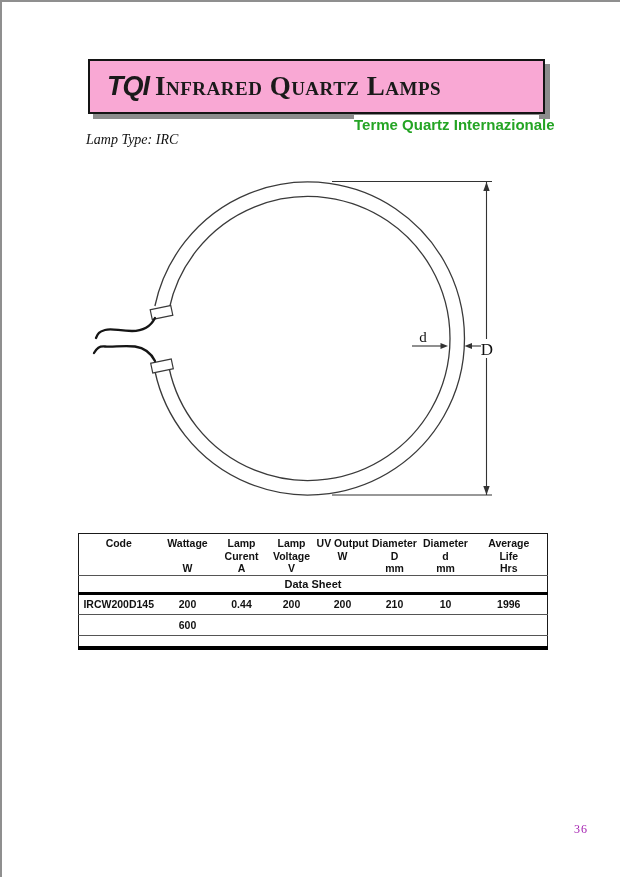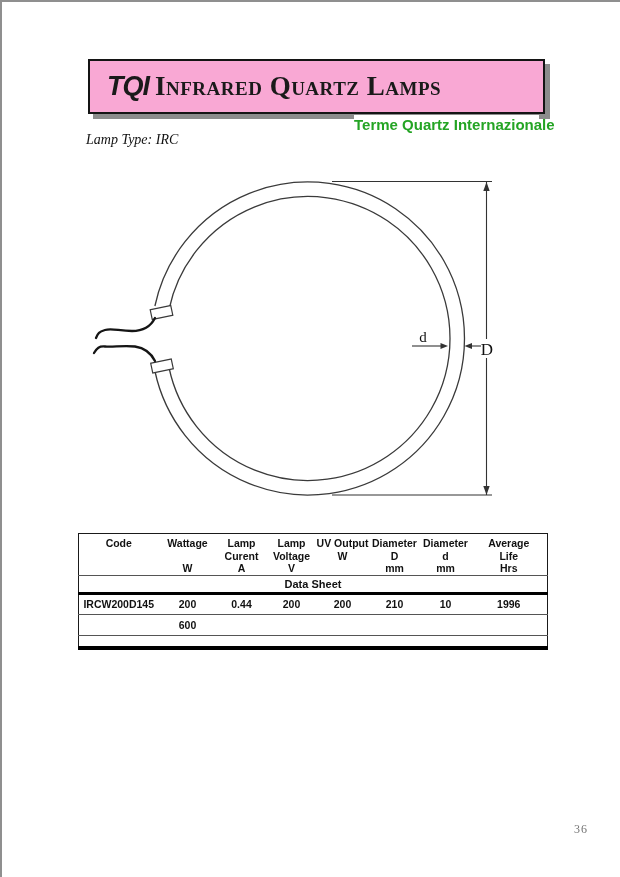--- a/index.html
+++ b/index.html
@@ -63,21 +63,21 @@
   .hl { height:12.5px; line-height:12.5px; white-space:nowrap; }
   .sheet td.cell {
     text-align:center; vertical-align:middle; height:21px;
     border-bottom:1px solid #555;
   }
   .sheet tr.r2 td { height:22px; }
   .sheet tr.r4 td { height:13px; border-bottom:none; }
 
   .page-number {
     position:absolute; left:572px; top:820px;
-    font-family:"Liberation Serif", serif; font-size:12px; color:#737373;
+    font-family:"Liberation Serif", serif; font-size:12px; color:#a21caf;
     letter-spacing:1px;
   }
 </style>
 </head>
 <body>
 
 <div class="page">
 
   <div class="banner">
     <span class="brand-logo">TQI</span>

